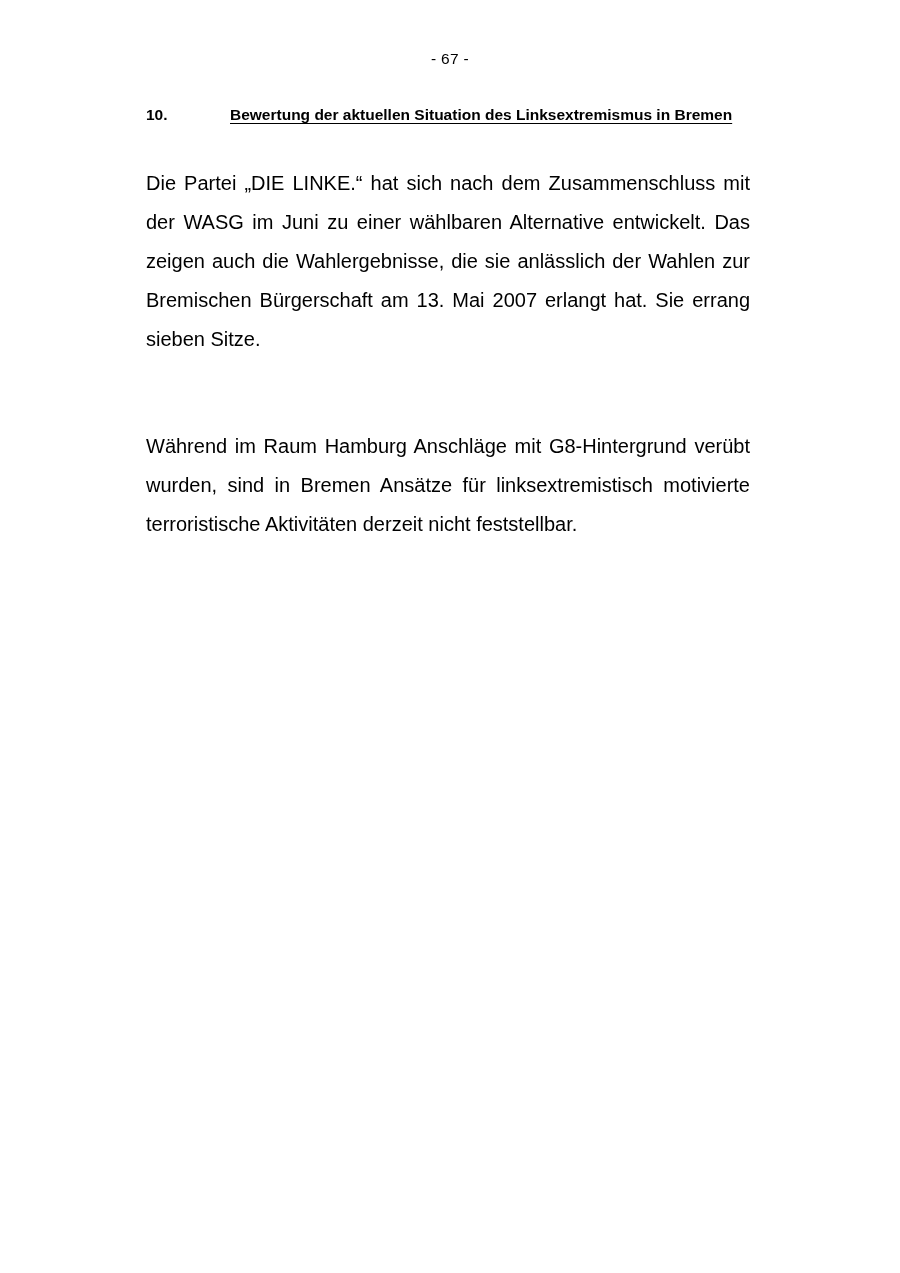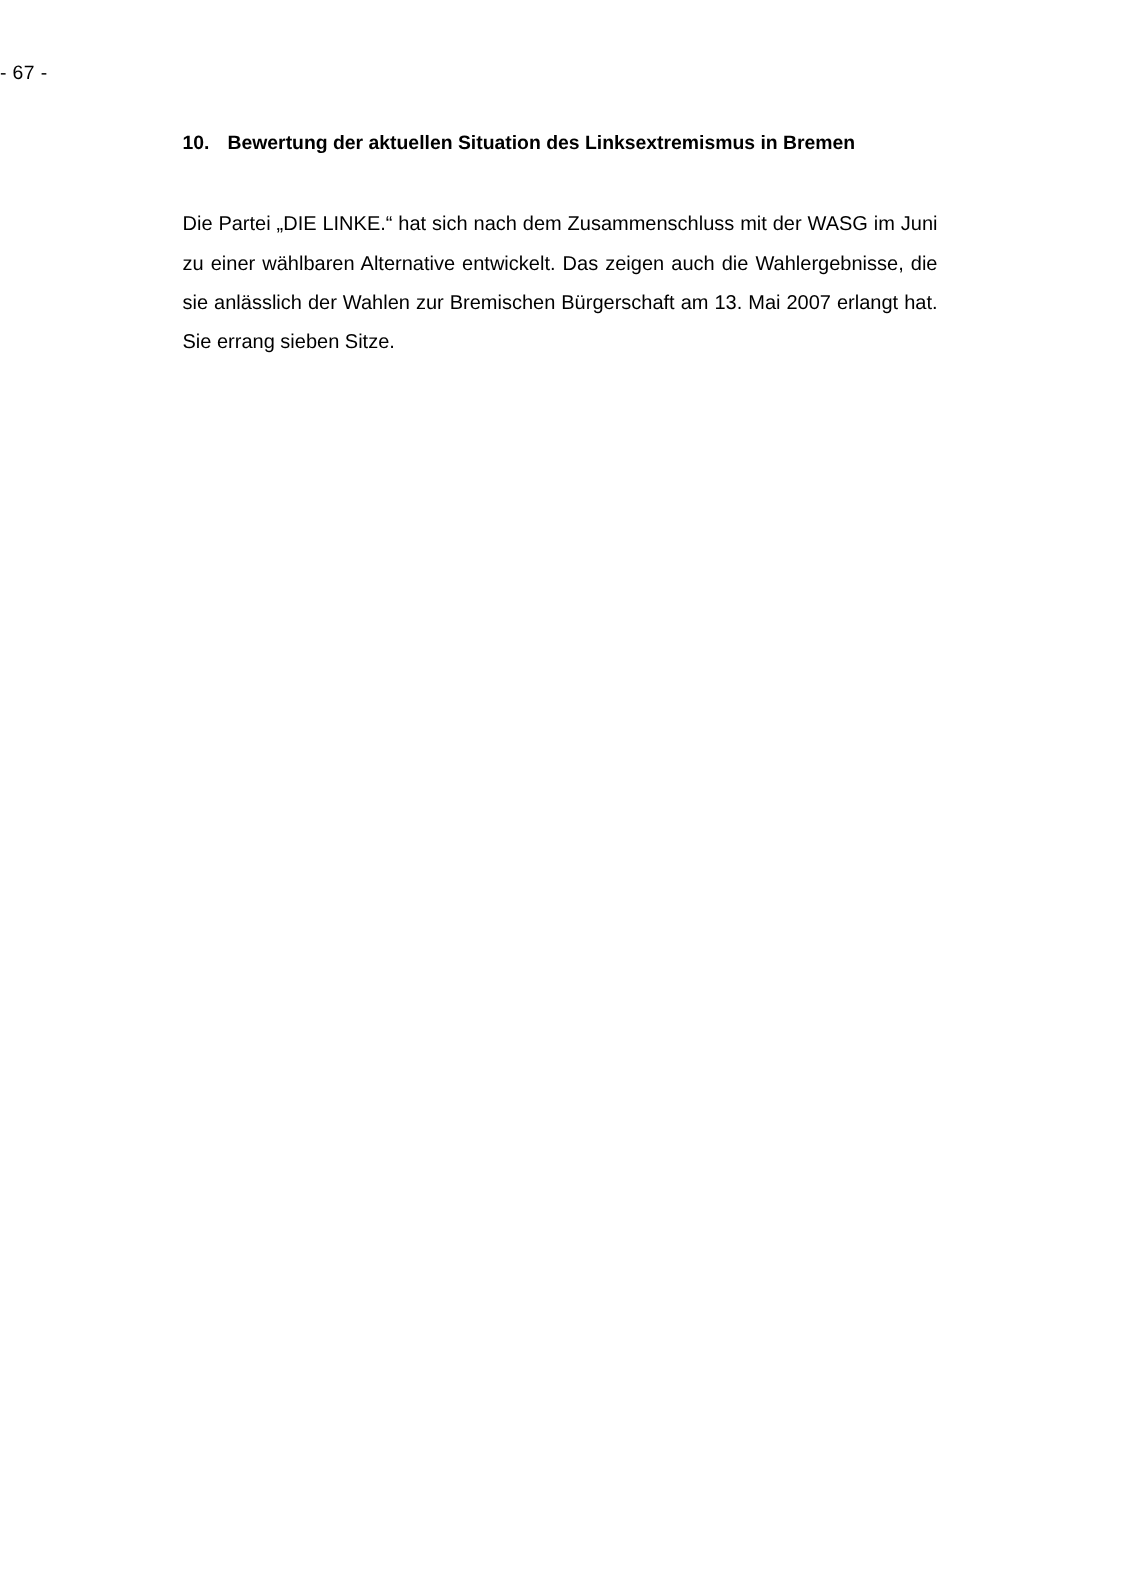--- a/index.html
+++ b/index.html
@@ -19,50 +19,53 @@
     width: 900px;
     height: 1273px;
     position: relative;
     box-sizing: border-box;
   }
   .page-number {
     position: absolute;
     top: 50px;
     left: 0;
     width: 900px;
-    text-align: left;
+    text-align: center;
     font-size: 15.5px;
     letter-spacing: 0.3px;
   }
   .content {
     position: absolute;
     left: 146px;
     top: 104px;
     width: 604px;
   }
   .heading {
     display: flex;
     align-items: flex-start;
     font-weight: bold;
     font-size: 15.5px;
     line-height: 1.45;
     margin-bottom: 0;
+    gap: 16px;
   }
   .heading-number {
     flex: 0 0 auto;
     width: 36px;
     text-decoration: underline;
     text-decoration-color: transparent;
   }
   .heading-text {
     flex: 1 1 auto;
+    text-decoration: underline;
     text-underline-offset: 2.5px;
+    margin-left: 32px;
   }
   .para {
-    font-size: 16px;
+    font-size: 20px;
     line-height: 1.95;
     text-align: justify;
     margin: 0;
   }
   .gap-large { height: 34px; }
   .spacer-after-heading { height: 38px; }
 </style>
 </head>
 <body>
 
@@ -80,18 +83,19 @@
     <div class="spacer-after-heading"></div>
 
     <p class="para">Die Partei „DIE LINKE.“ hat sich nach dem Zusammenschluss mit der WASG im Juni zu einer wählbaren Alternative entwickelt. Das zeigen auch die Wahlergebnisse, die sie anlässlich der Wahlen zur Bremischen Bürgerschaft am 13. Mai 2007 erlangt hat. Sie errang sieben Sitze.</p>
 
     <div class="gap-large"></div>
 
 
     <div class="gap-large"></div>
 
 
+    <p class="para">Während im Raum Hamburg Anschläge mit G8-Hintergrund verübt wurden, sind in Bremen Ansätze für linksextremistisch motivierte terroristische Aktivitäten derzeit nicht feststellbar.</p>
 
     <div class="gap-large"></div>
 
 
   </div>
 </div>
 
 </body></html>

